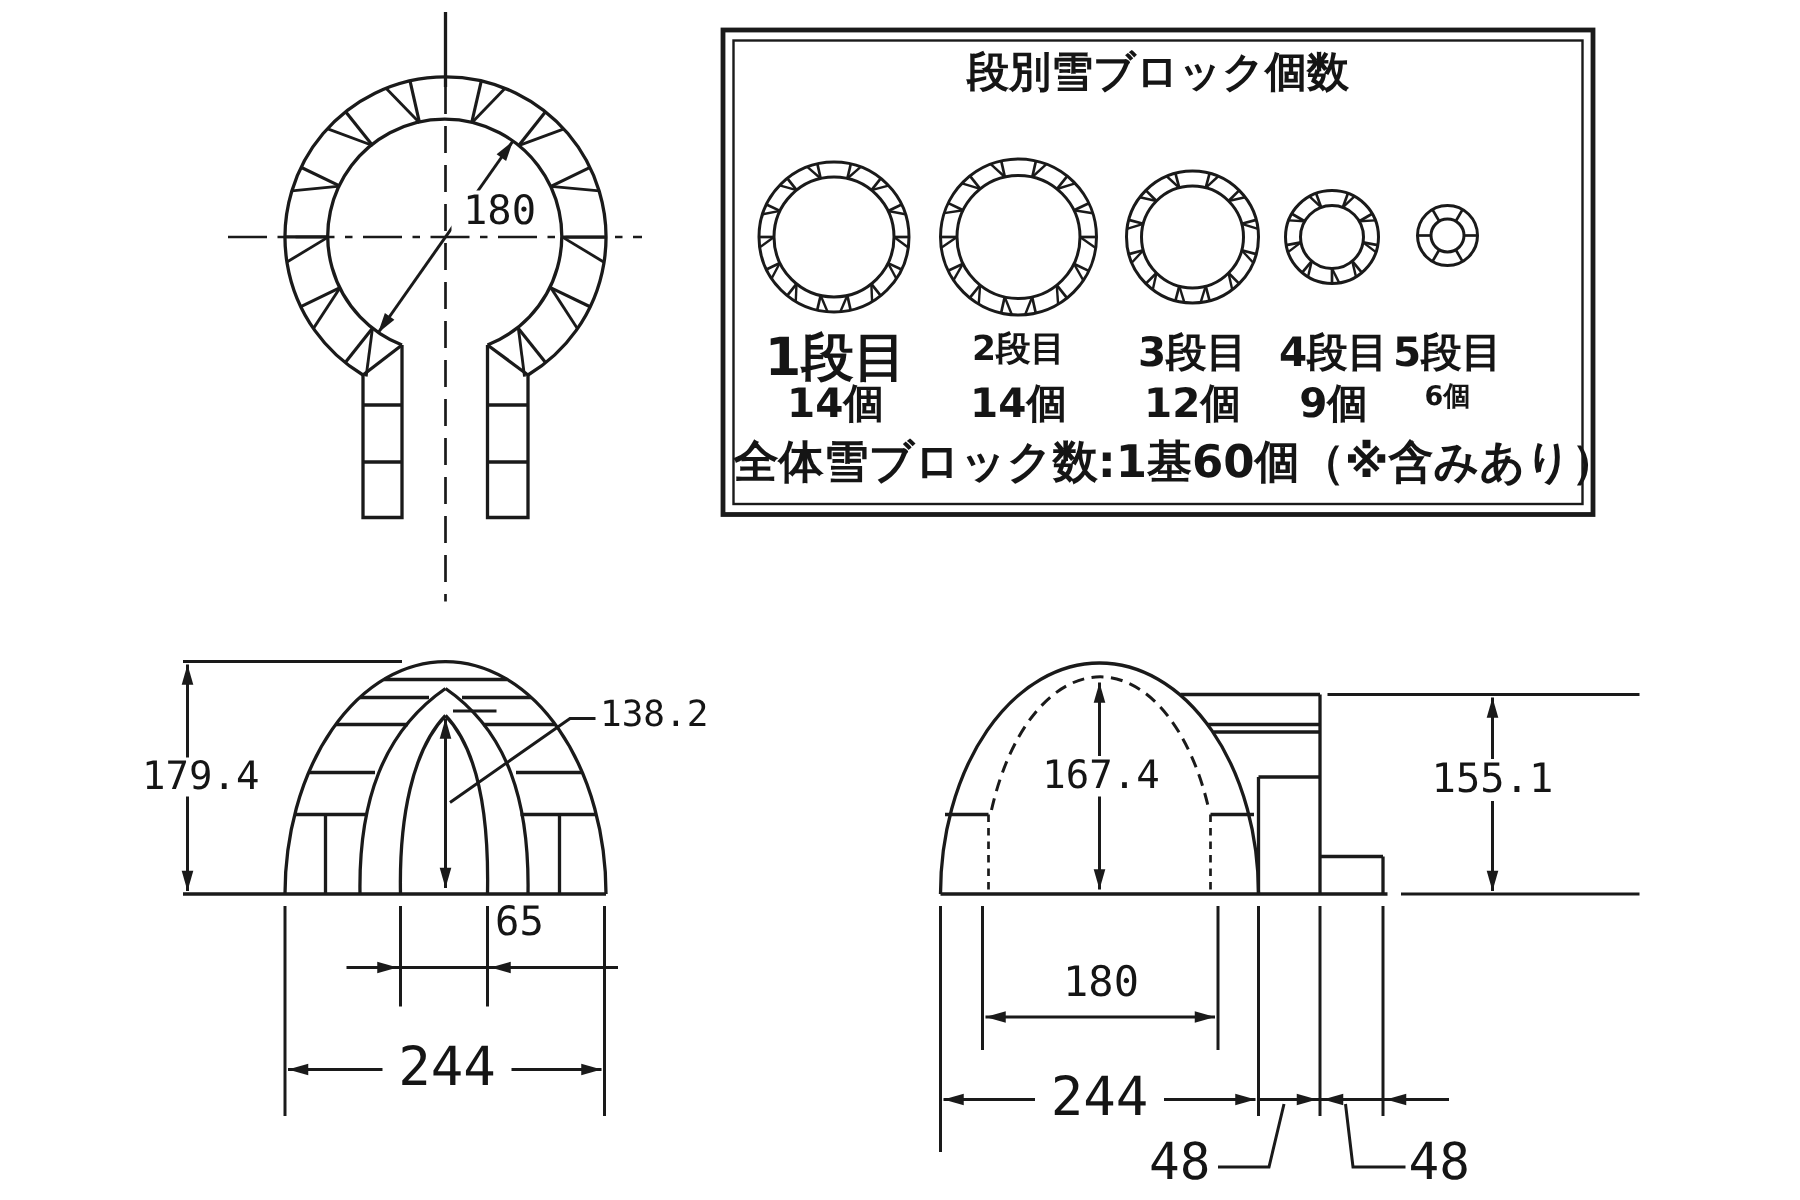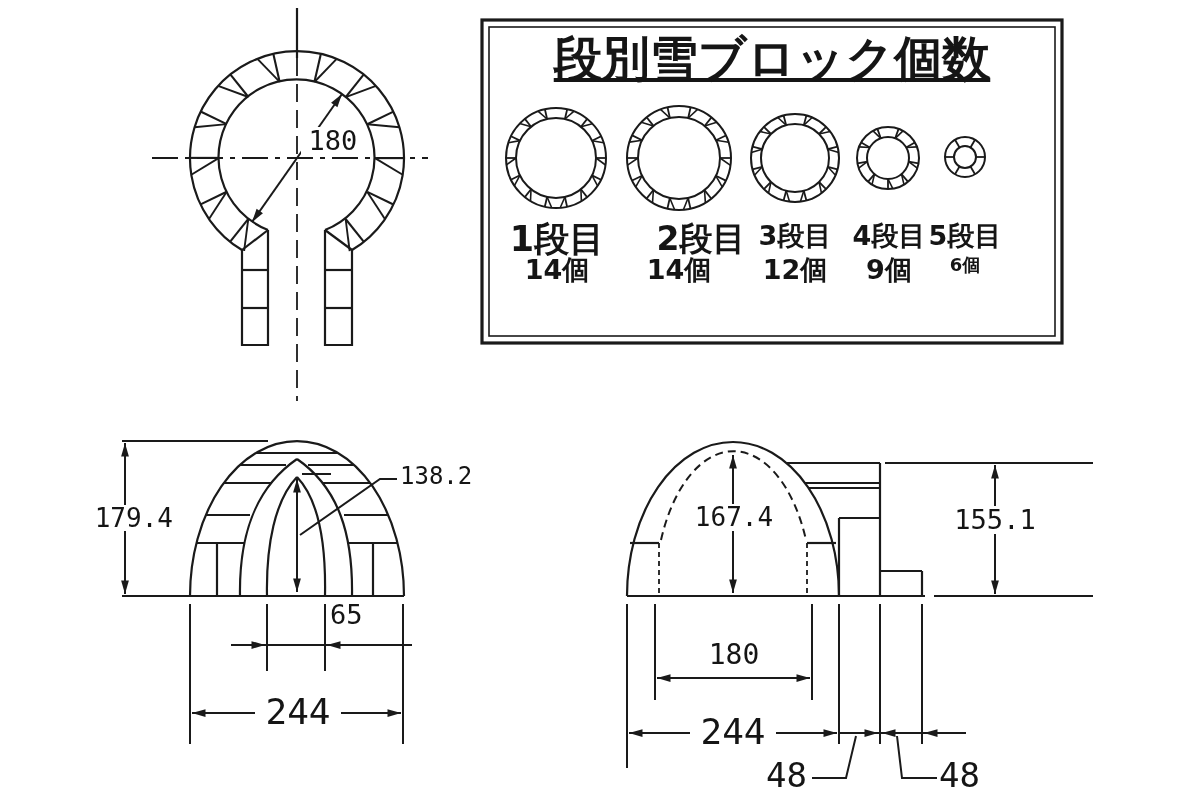--- a/index.html
+++ b/index.html
@@ -270,33 +270,34 @@
     <polyline points="937,778 902,778 897,736" stroke-width="2"></polyline>
 
     <line x1="885" y1="463" x2="1093" y2="463" stroke-width="2"></line>
     <line x1="934" y1="596" x2="1093" y2="596" stroke-width="2"></line>
     <line x1="995" y1="465" x2="995" y2="594" marker-start="url(#arr)" marker-end="url(#arr)" stroke-width="2"></line>
   </g>
 </svg>
 
 <div class="lbl dim bg" style="left:301px;top:127px;width:64px;height:28px;font-size:27px;">180</div>
 
-<div class="lbl cjk ctr" style="left:552px;top:34px;width:440px;font-size:48px;text-decoration:underline;">段別雪ブロック個数</div>
+<div class="lbl cjk ctr" style="left:552px;top:34px;width:440px;font-size:28px;">段別雪ブロック個数</div>
 
 <div class="lbl cjk ctr" style="left:509px;top:222px;width:96px;font-size:35px;">1段目</div>
 <div class="lbl cjk ctr" style="left:509px;top:256px;width:96px;font-size:27px;">14個</div>
-<div class="lbl cjk ctr" style="left:653px;top:222px;width:96px;font-size:33px;">2段目</div>
+<div class="lbl cjk ctr" style="left:631px;top:222px;width:96px;font-size:23px;">2段目</div>
 <div class="lbl cjk ctr" style="left:631px;top:256px;width:96px;font-size:27px;">14個</div>
 <div class="lbl cjk ctr" style="left:747px;top:222px;width:96px;font-size:27px;">3段目</div>
 <div class="lbl cjk ctr" style="left:747px;top:256px;width:96px;font-size:27px;">12個</div>
 <div class="lbl cjk ctr" style="left:841px;top:222px;width:96px;font-size:27px;">4段目</div>
 <div class="lbl cjk ctr" style="left:841px;top:256px;width:96px;font-size:27px;">9個</div>
 <div class="lbl cjk ctr" style="left:917px;top:222px;width:96px;font-size:27px;">5段目</div>
 <div class="lbl cjk ctr" style="left:917px;top:256px;width:96px;font-size:18px;">6個</div>
 
+<div class="lbl cjk ctr" style="left:489px;top:294px;width:566px;font-size:30px;">全体雪ブロック数:1基60個（※含みあり）</div>
 
 <div class="lbl dim bg" style="left:77px;top:505px;width:96px;height:26px;font-size:26px;text-align:right;">179.4</div>
 <div class="lbl dim" style="left:400px;top:464px;font-size:24px;">138.2</div>
 <div class="lbl dim" style="left:330px;top:601px;font-size:27px;">65</div>
 <div class="lbl dim bg" style="left:255px;top:694px;width:86px;height:37px;font-size:36px;">244</div>
 
 <div class="lbl dim bg" style="left:687px;top:504px;width:94px;height:27px;font-size:26px;">167.4</div>
 <div class="lbl dim bg" style="left:946px;top:506px;width:98px;height:28px;font-size:27px;">155.1</div>
 <div class="lbl dim ctr" style="left:705px;top:641px;width:58px;font-size:28px;">180</div>
 <div class="lbl dim bg" style="left:690px;top:714px;width:86px;height:37px;font-size:36px;">244</div>

